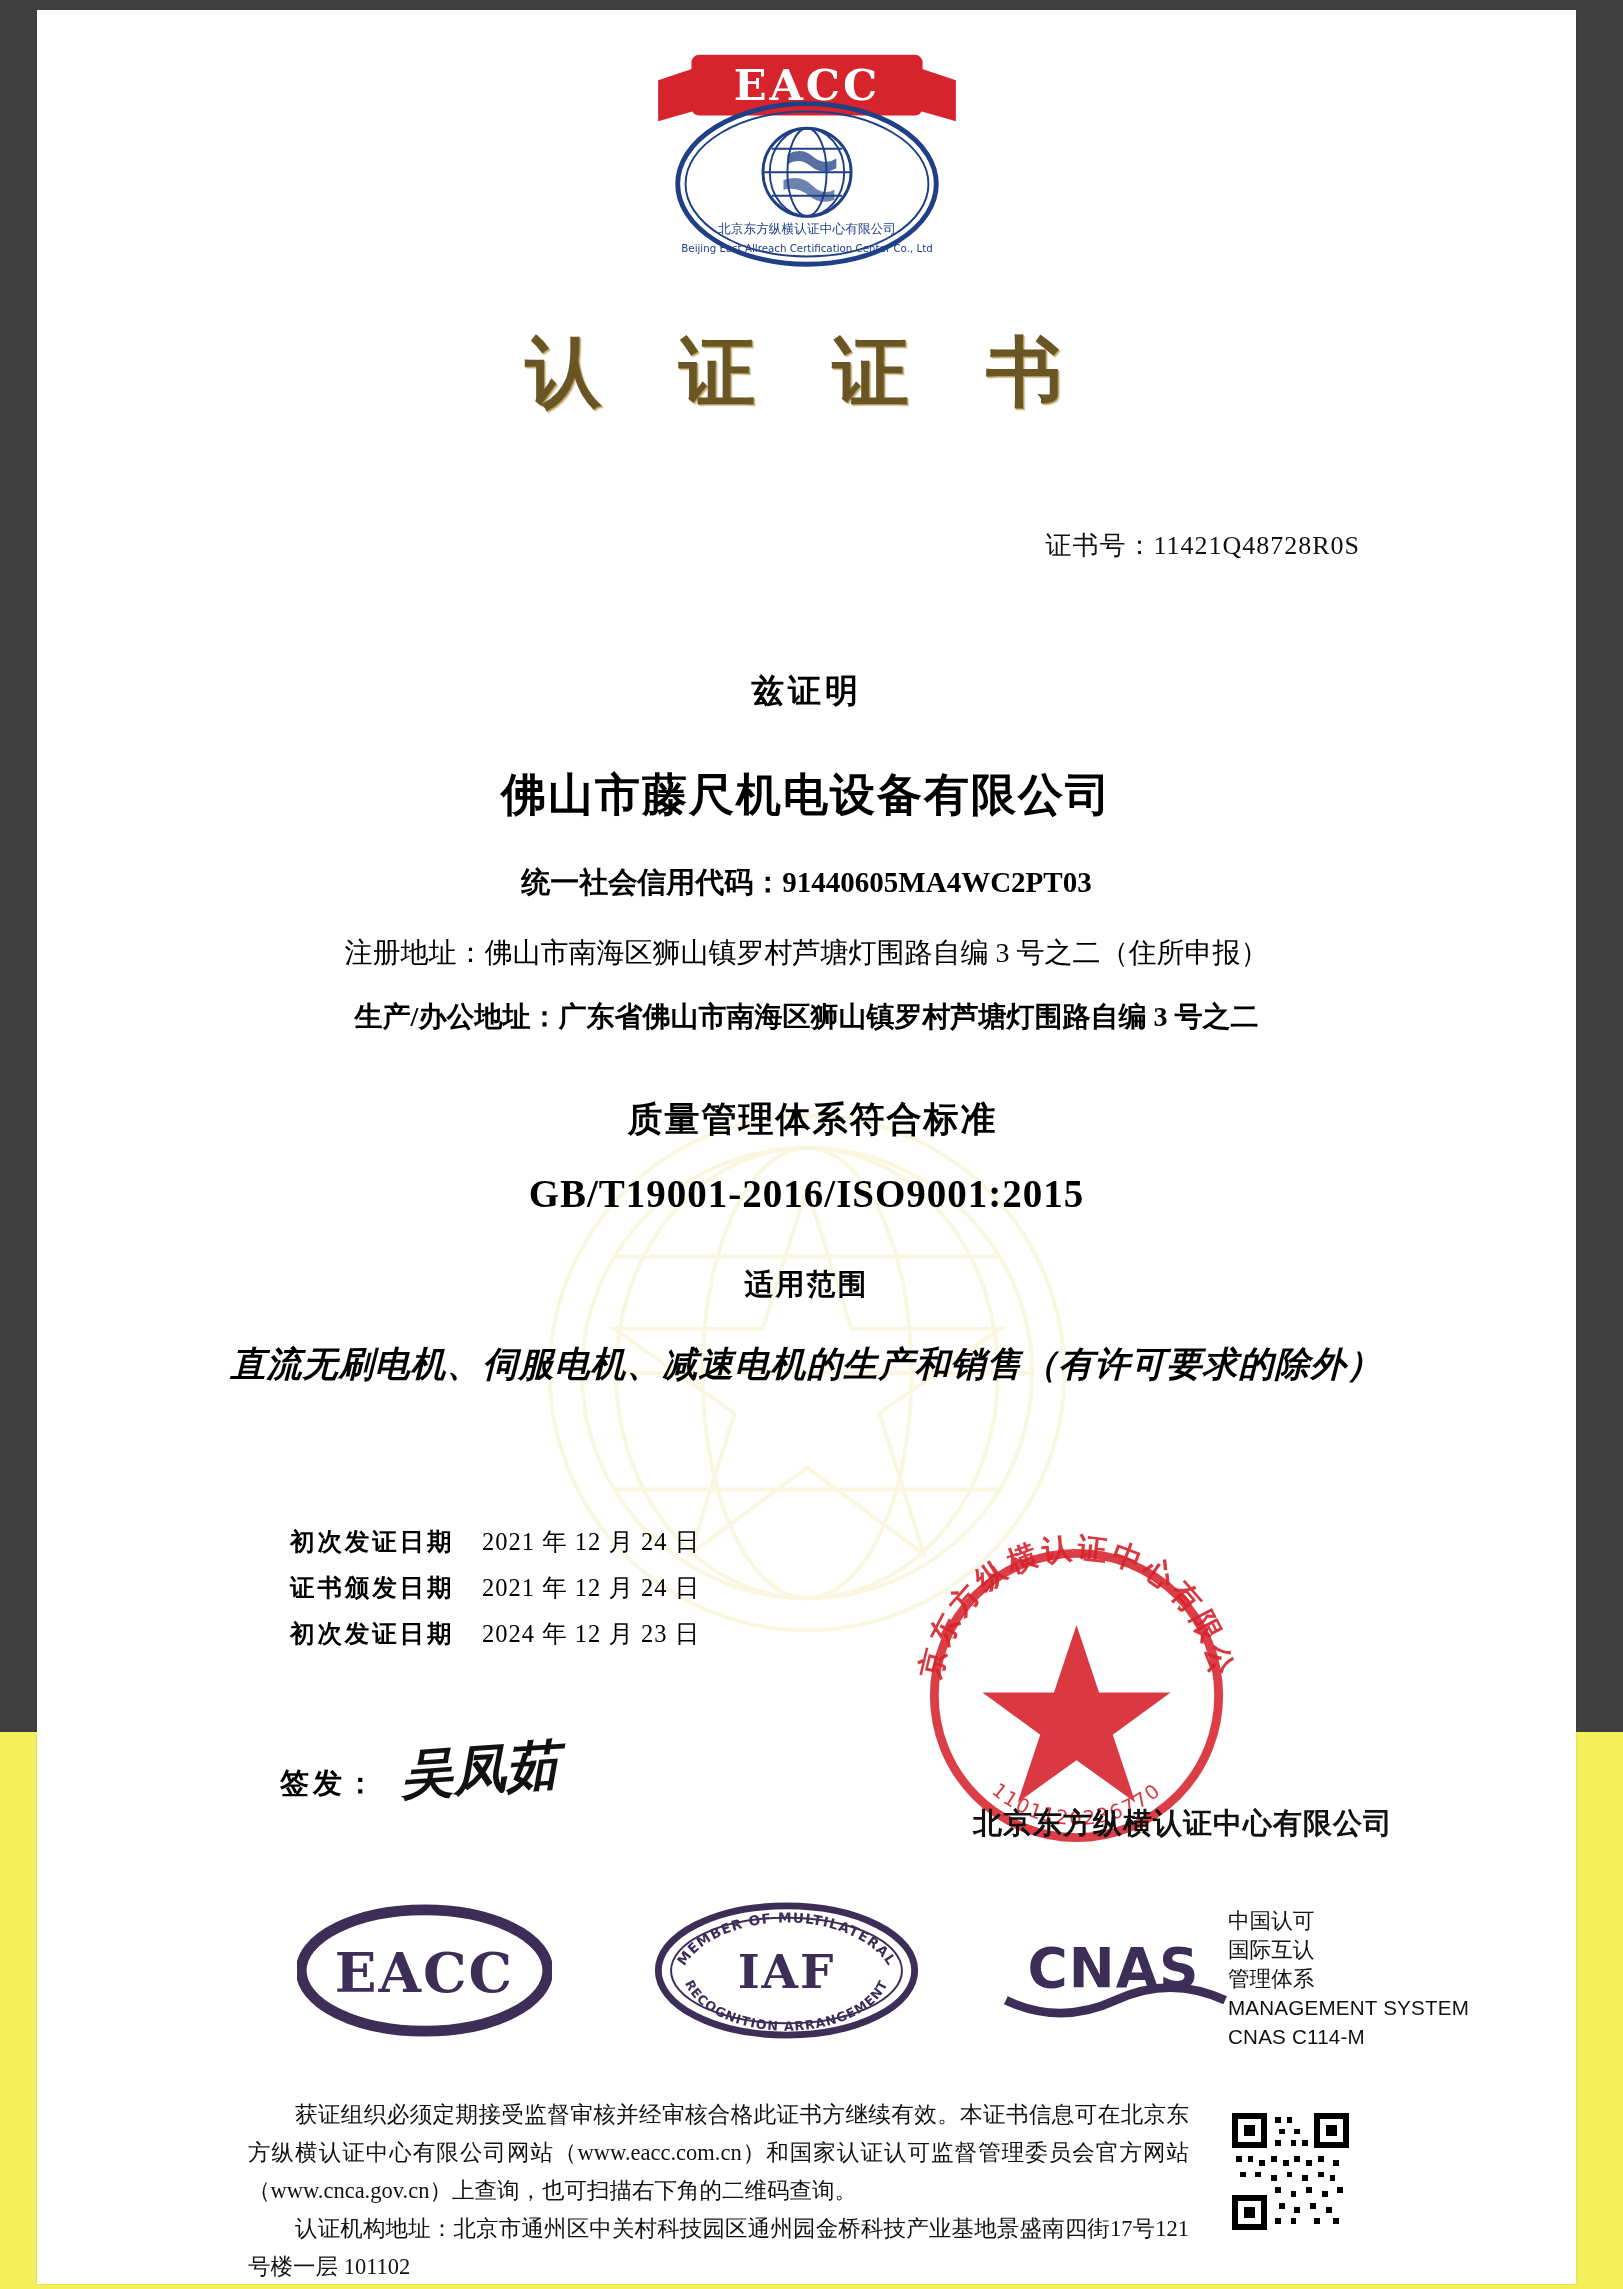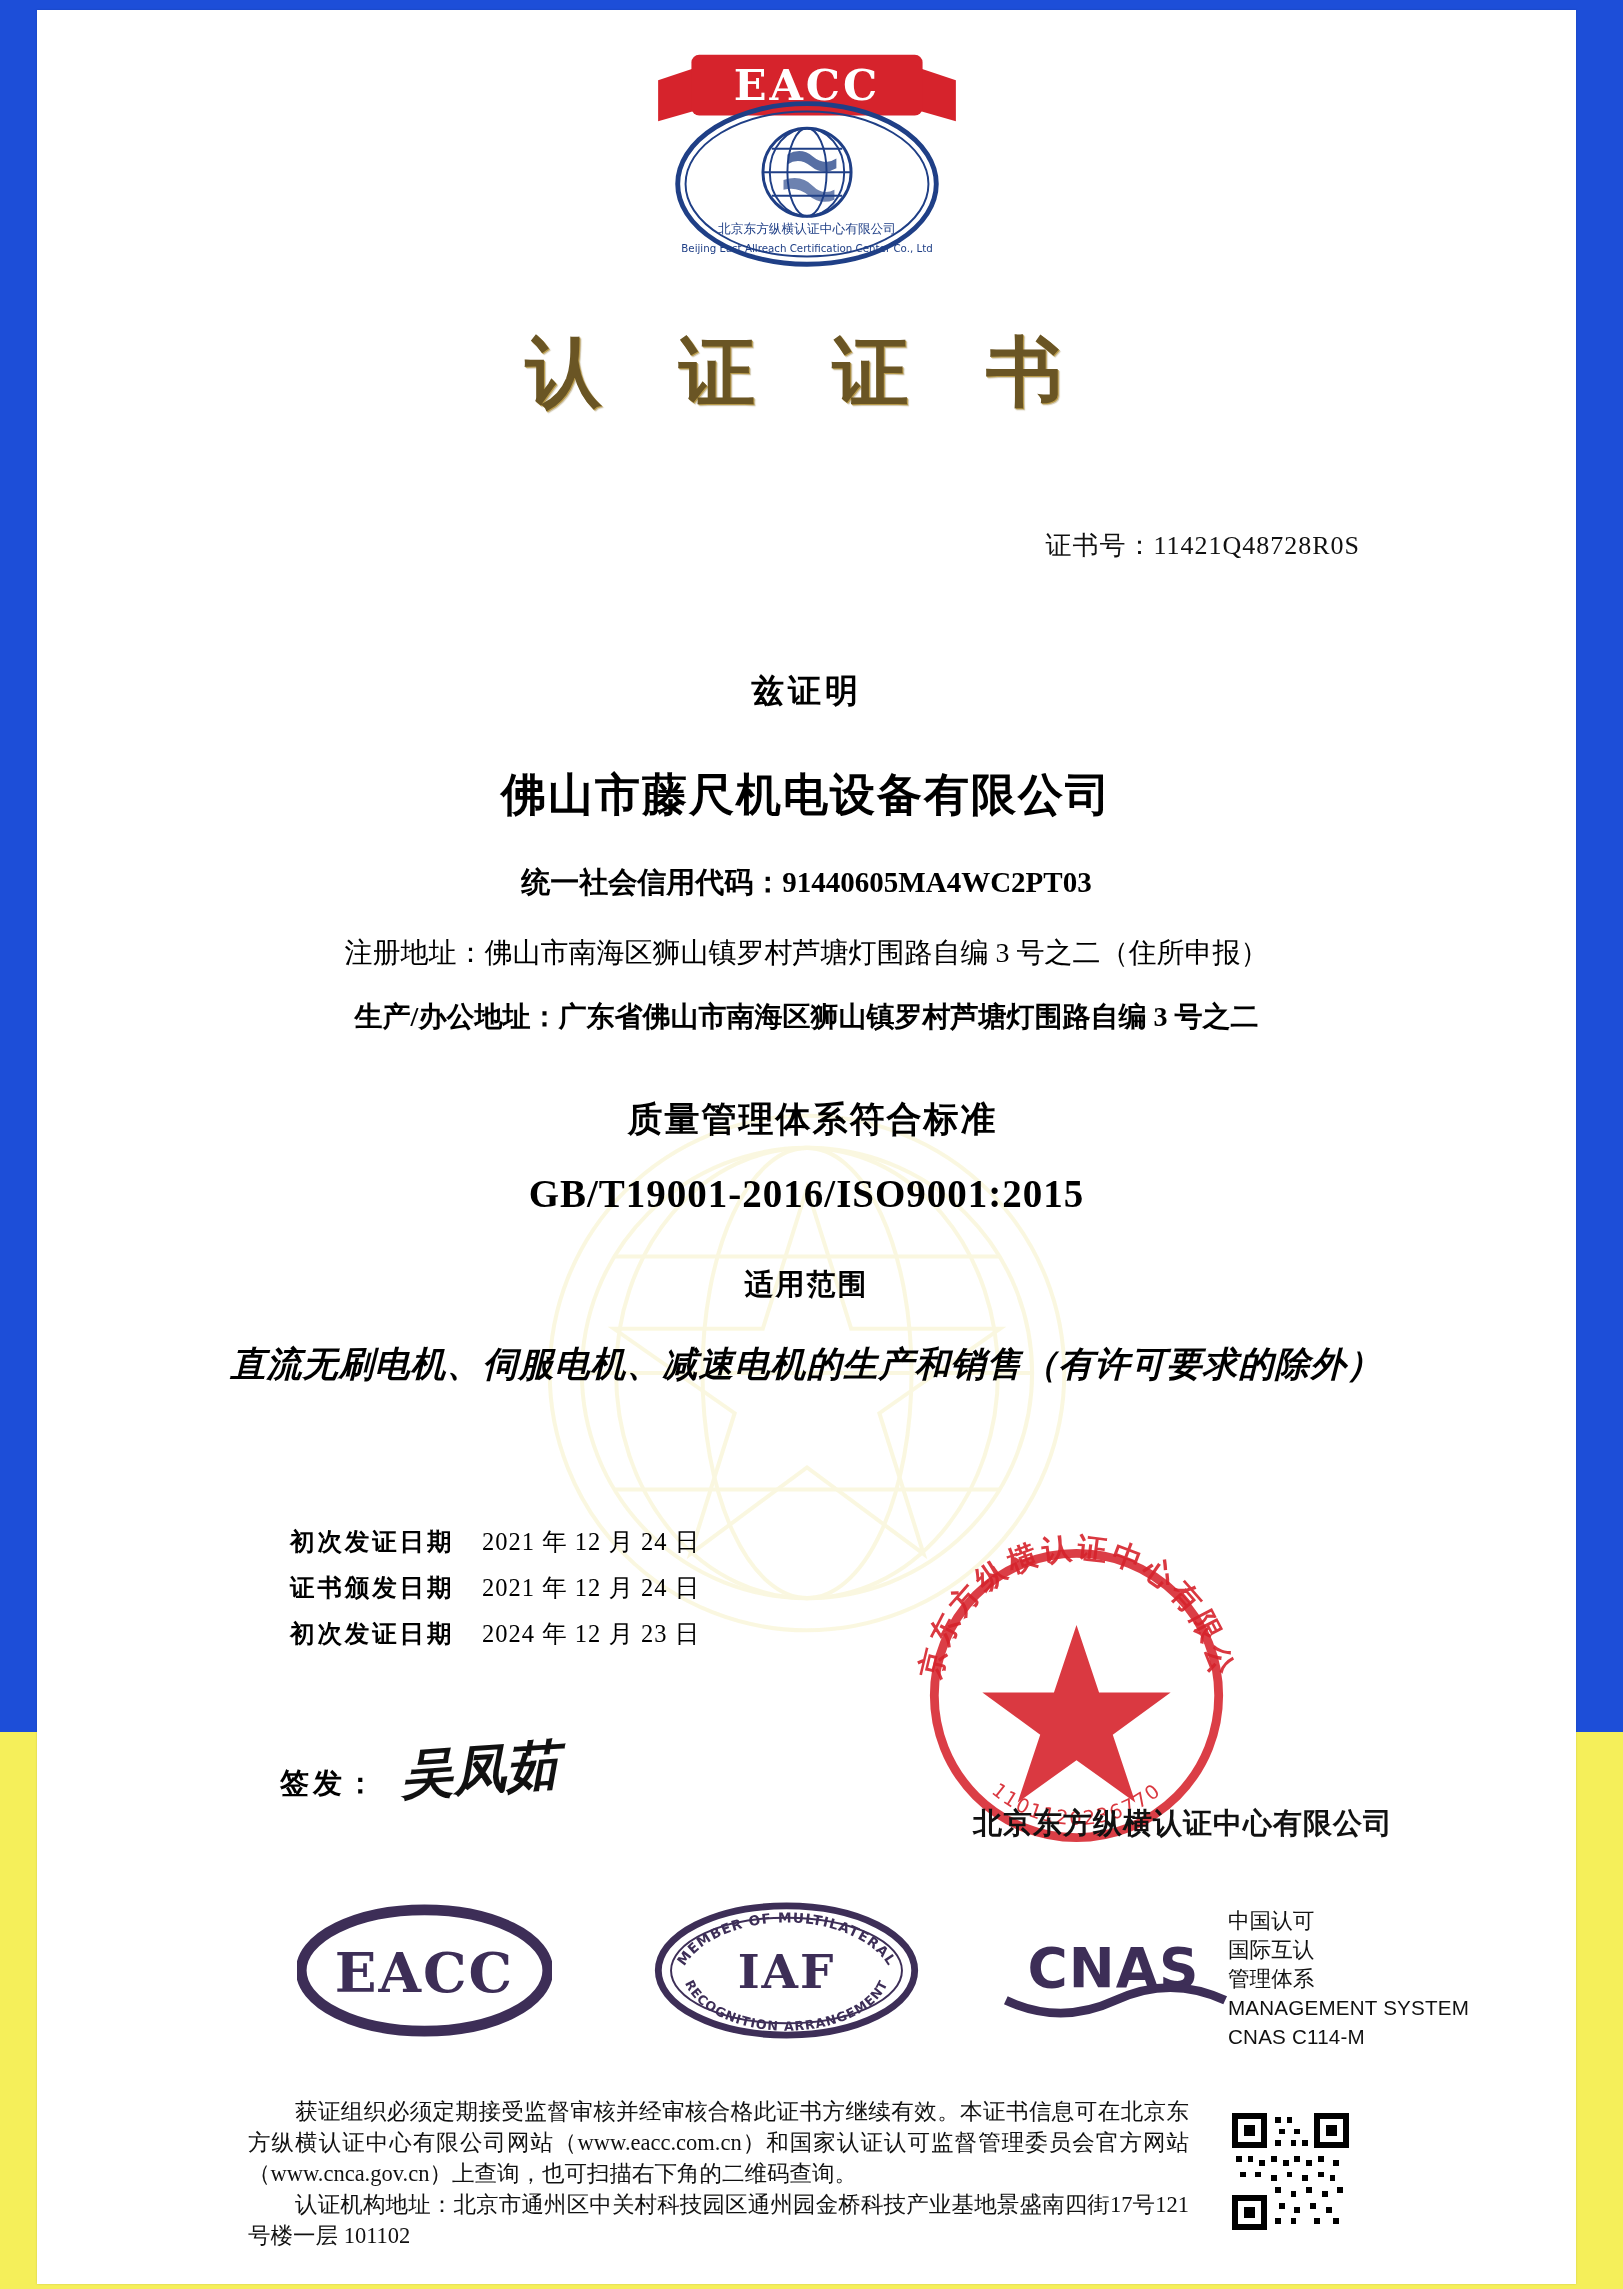--- a/index.html
+++ b/index.html
@@ -5,21 +5,21 @@
   html,body{margin:0;padding:0;}
   body{
     width:1623px;height:2290px;
     background:#f5ef5a;
     font-family:"Liberation Serif",serif;
     overflow:hidden;
   }
   
   .page{
     position:relative;width:1623px;height:1732px;
-    background:#1d4ed8;
+    background:#404040;
   }
   .paper{
     position:absolute;left:37px;top:9.8px;width:1539px;height:2274px;
     background:#ffffff;
     box-shadow:0 0 2px rgba(0,0,0,0.15);
     overflow:hidden;
   }
   
   .watermark{
     position:absolute;left:50%;top:1059px;transform:translateX(-50%);
@@ -100,21 +100,21 @@
   .cnas-text{
     position:absolute;left:1191px;top:4px;
     font-size:21.6px;line-height:29px;color:#111;
     font-family:"Liberation Sans",sans-serif;
   }
   .cnas-text .en{font-size:20.6px;letter-spacing:0.2px;}
 
   
   .footer{
     position:absolute;left:211px;top:2086px;width:941px;
-    font-size:22.5px;line-height:31px;color:#111;text-align:justify;
+    font-size:22.5px;line-height:38px;color:#111;text-align:justify;
   }
   .footer p{margin:0;}
   .footer .indent{text-indent:47px;}
   .qr{
     position:absolute;left:1191px;top:2099px;width:125px;height:125px;
   }
   .qr svg{width:100%;height:100%;}
 </style>
 </head>
 <body>

